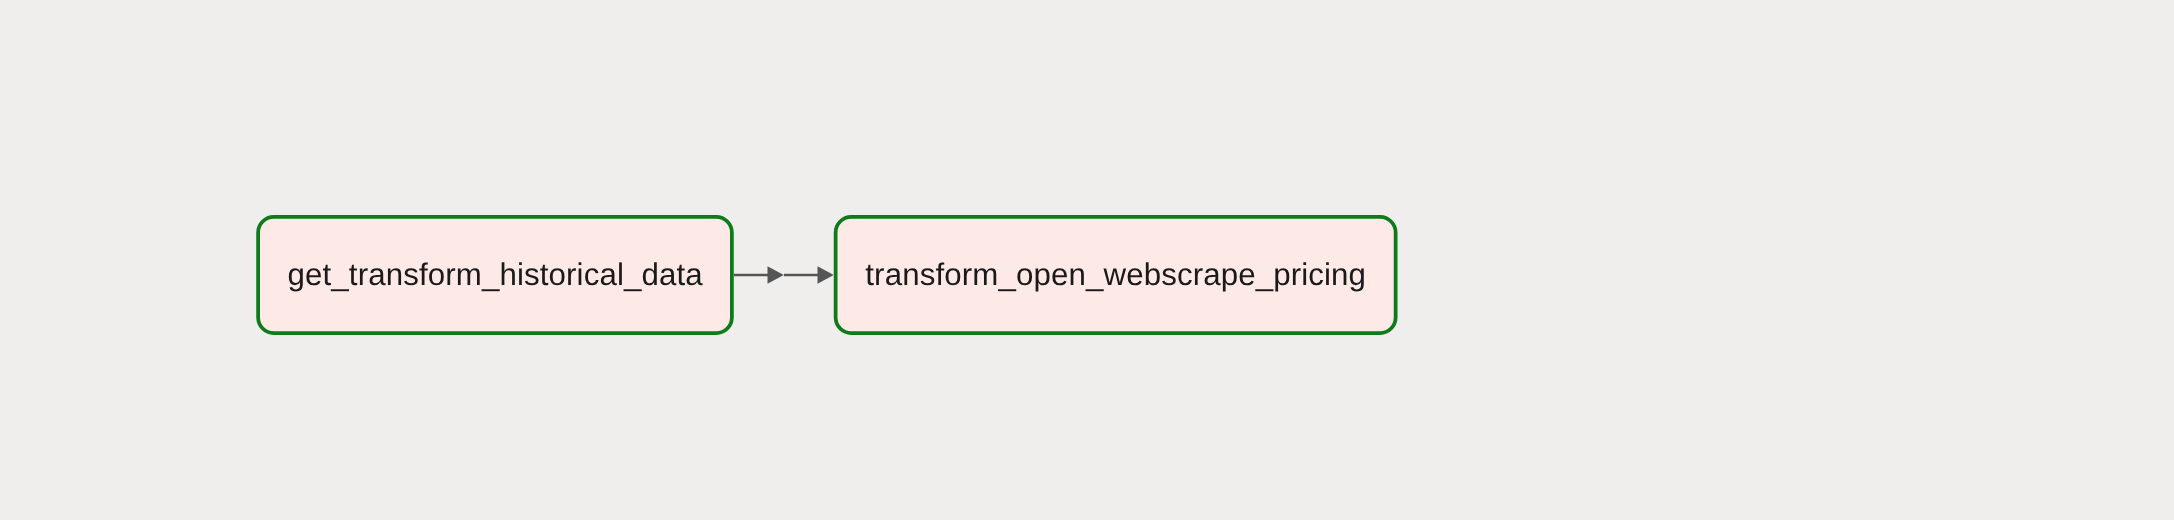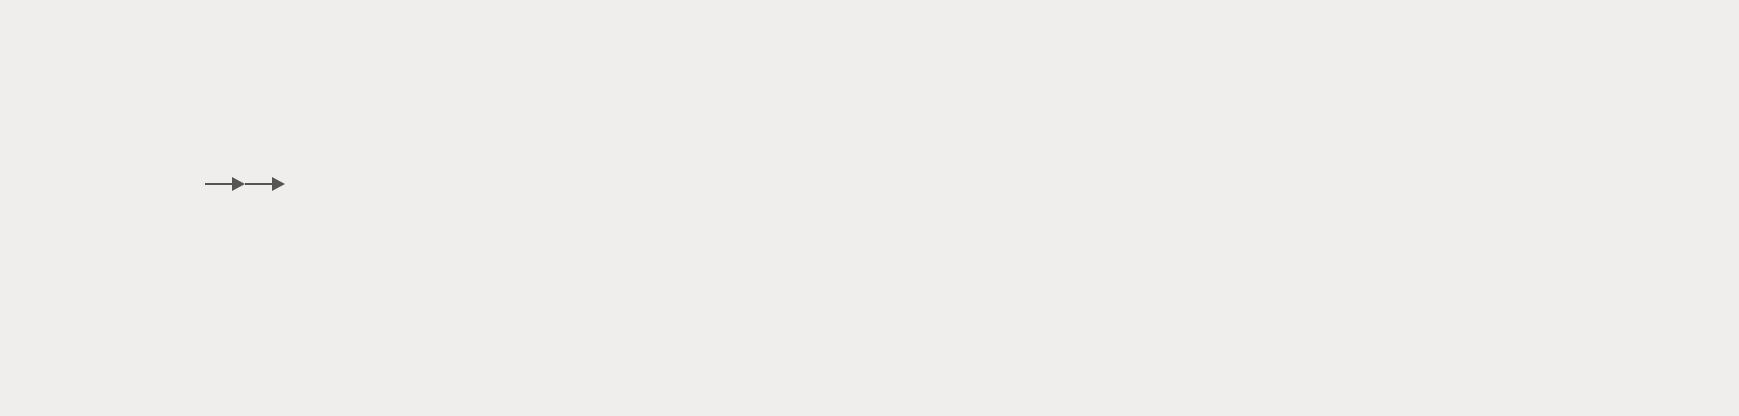--- a/index.html
+++ b/index.html
@@ -59,32 +59,38 @@
     display: block;
   }
 </style>
 </head>
 <body>
 
 <div id="canvas">
 
   <div class="flow-row">
 
+    <div class="node">
+      <span class="node-label">get_transform_historical_data</span>
+    </div>
 
     <span class="edge">
       <svg width="40" height="24" viewBox="0 0 40 24" xmlns="http://www.w3.org/2000/svg">
         <line x1="0" y1="12" x2="29" y2="12" stroke="#555555" stroke-width="2"></line>
         <polygon points="27,5 40,12 27,19" fill="#555555"></polygon>
       </svg>
     </span>
 
 
     <span class="edge">
       <svg width="40" height="24" viewBox="0 0 40 24" xmlns="http://www.w3.org/2000/svg">
         <line x1="0" y1="12" x2="29" y2="12" stroke="#555555" stroke-width="2"></line>
         <polygon points="27,5 40,12 27,19" fill="#555555"></polygon>
       </svg>
     </span>
 
+    <div class="node">
+      <span class="node-label">transform_open_webscrape_pricing</span>
+    </div>
 
   </div>
 
 </div>
 
 </body></html>

